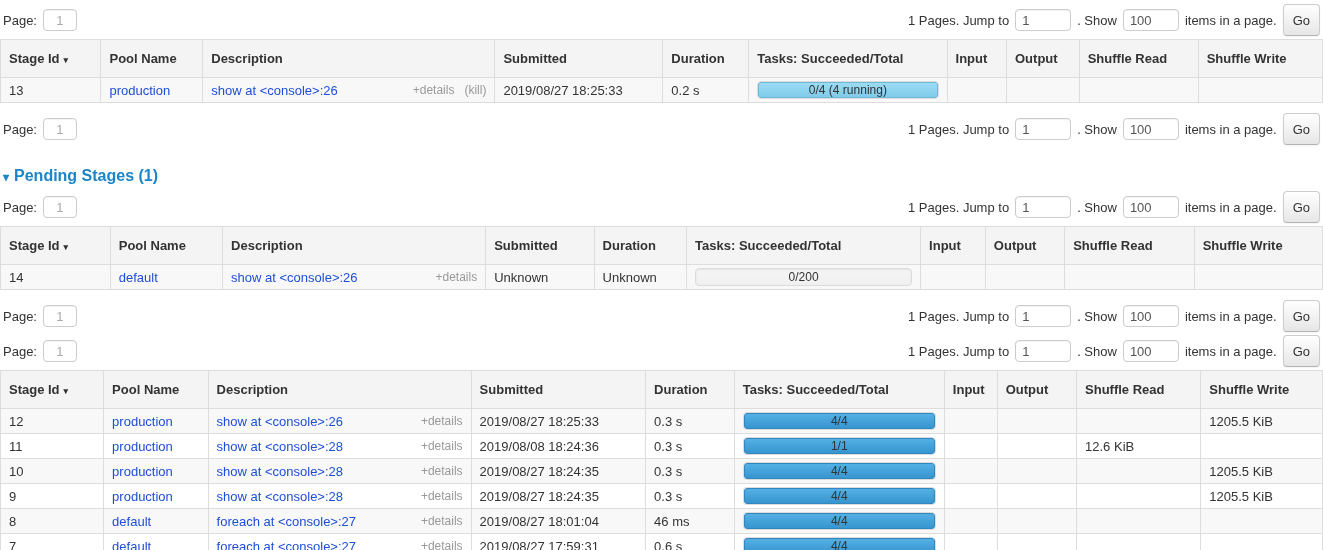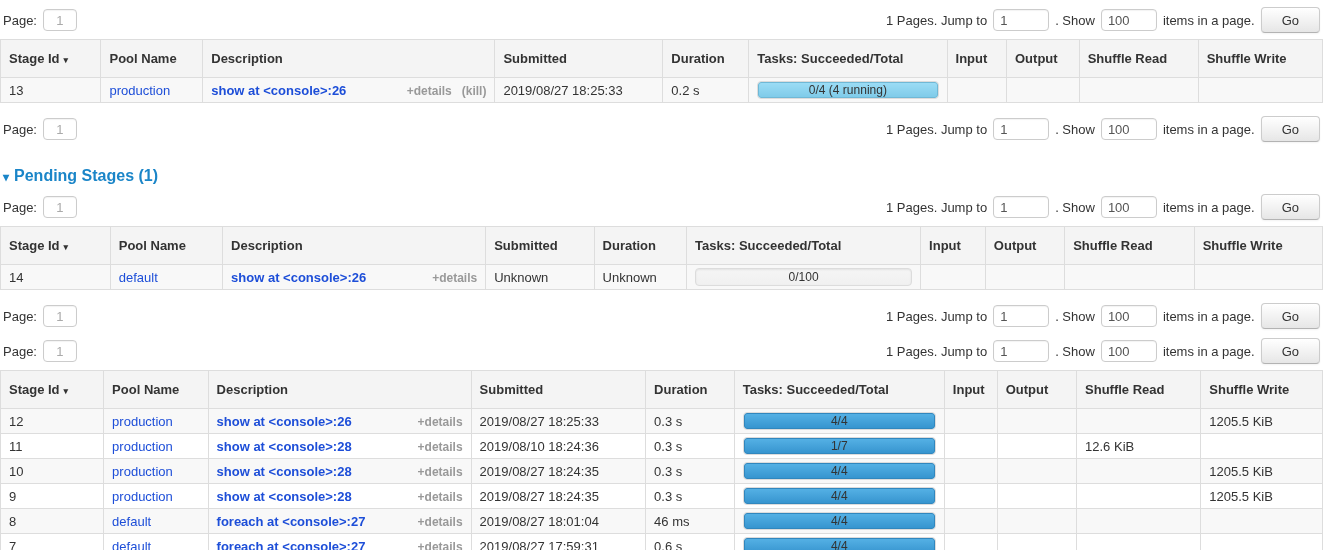--- a/index.html
+++ b/index.html
@@ -32,21 +32,21 @@
   input.pg {
     border: 1px solid #cccccc; border-radius: 4px;
     height: 22px; font-family: "Liberation Sans", sans-serif; font-size: 13px;
     padding: 1px 6px; color: #555555;
     box-shadow: inset 0 1px 1px rgba(0,0,0,0.05);
   }
   input.page-input { width: 34px; text-align: center; color: #aaaaaa; }
   input.jump-input { width: 56px; }
   input.show-input { width: 56px; }
   button.go-btn {
-    height: 26px; padding: 2px 20px;
+    height: 32px; padding: 2px 9px;
     font-family: "Liberation Sans", sans-serif; font-size: 13px; color: #333333;
     background: linear-gradient(to bottom, #ffffff, #e6e6e6);
     border: 1px solid #cccccc; border-bottom-color: #b3b3b3;
     border-radius: 4px; cursor: pointer;
     box-shadow: inset 0 1px 0 rgba(255,255,255,.2), 0 1px 2px rgba(0,0,0,.05);
   }
 
   table.stage-table {
     width: 100%; border-collapse: collapse; table-layout: fixed;
     margin: 0;
@@ -60,21 +60,21 @@
   }
   table.stage-table td {
     border: 1px solid #dddddd;
     padding: 3px 8px; height: 23px;
     white-space: nowrap; overflow: hidden;
     font-size: 13px;
   }
   table.stage-table tbody tr:nth-child(odd) { background: #f8f8f8; }
   .sort-arrow { font-size: 9px; margin-left: 4px; color: #333; }
   a.cell-link { color: #1d4ed8; text-decoration: none; cursor: pointer; }
-  .desc-wrap { display: flex; align-items: flex-end; font-weight: bold; }
+  .desc-wrap { display: flex; align-items: flex-start; }
   .desc-wrap .spacer { flex: 1; }
   .muted-link { color: #999999; cursor: pointer; font-size: 12px; }
   .kill-link { margin-left: 10px; }
 
   .progress {
     position: relative; height: 18px; border-radius: 4px;
     background: linear-gradient(to bottom, #f5f5f5, #f0f0f0);
     border: 1px solid #dcdcdc;
     box-shadow: inset 0 1px 2px rgba(0,0,0,.08);
     margin: 0; overflow: hidden;
@@ -232,21 +232,21 @@
             <div class="desc-wrap">
               <a class="cell-link">show at &lt;console&gt;:26</a>
               <span class="spacer"></span>
               <span class="muted-link">+details</span>
             </div>
           </td>
           <td>Unknown</td>
           <td>Unknown</td>
           <td>
             <div class="progress empty">
-              <span class="lbl">0/100</span>
+              <span class="lbl">0/200</span>
             </div>
           </td>
           <td></td>
           <td></td>
           <td></td>
           <td></td>
         </tr>
       </tbody>
   </table>
   <div class="pag-slot bottom">
@@ -338,26 +338,26 @@
         <tr>
           <td>11</td>
           <td><a class="cell-link">production</a></td>
           <td>
             <div class="desc-wrap">
               <a class="cell-link">show at &lt;console&gt;:28</a>
               <span class="spacer"></span>
               <span class="muted-link">+details</span>
             </div>
           </td>
-          <td>2019/08/10 18:24:36</td>
+          <td>2019/08/08 18:24:36</td>
           <td>0.3 s</td>
           <td>
             <div class="progress done">
               <div class="fill"></div>
-              <span class="lbl">1/7</span>
+              <span class="lbl">1/1</span>
             </div>
           </td>
           <td></td>
           <td></td>
           <td>12.6 KiB</td>
           <td></td>
         </tr>
         <tr>
           <td>10</td>
           <td><a class="cell-link">production</a></td>

